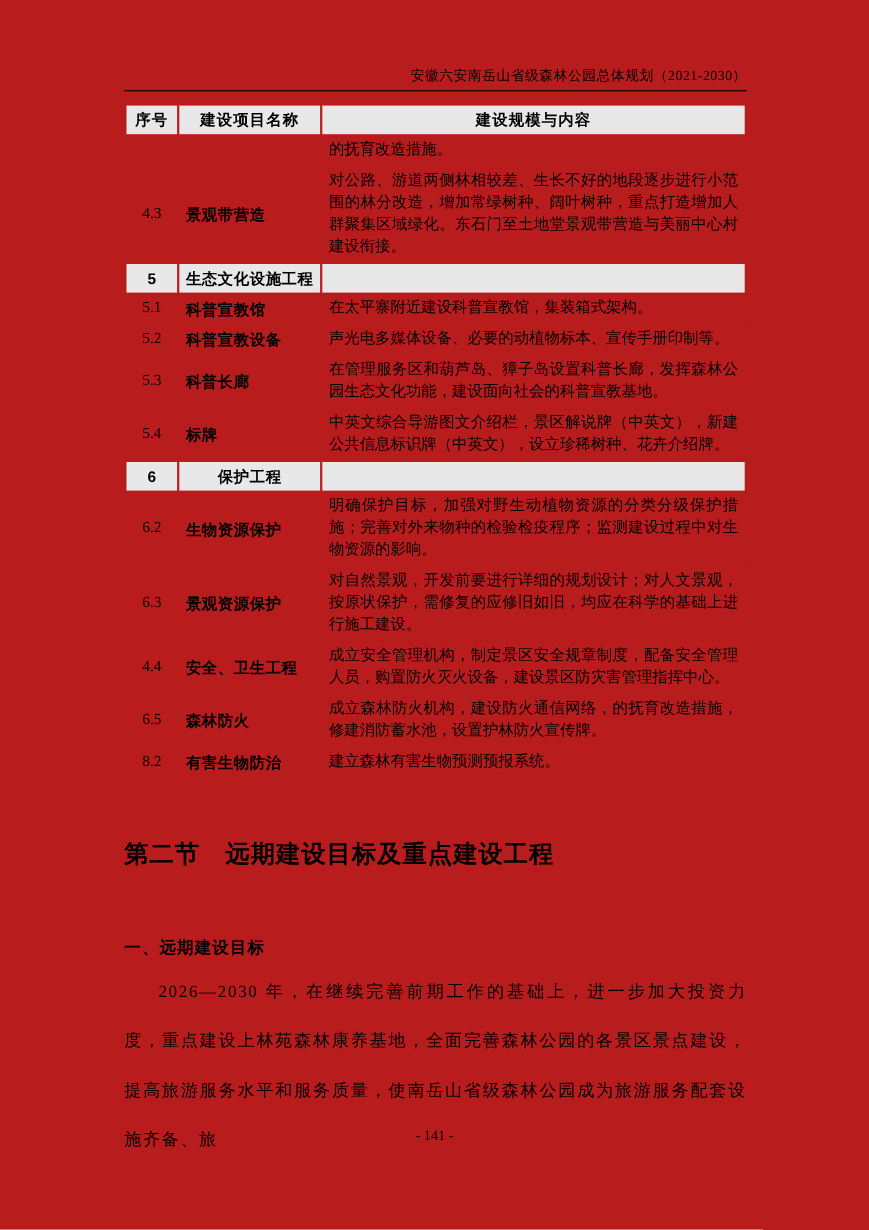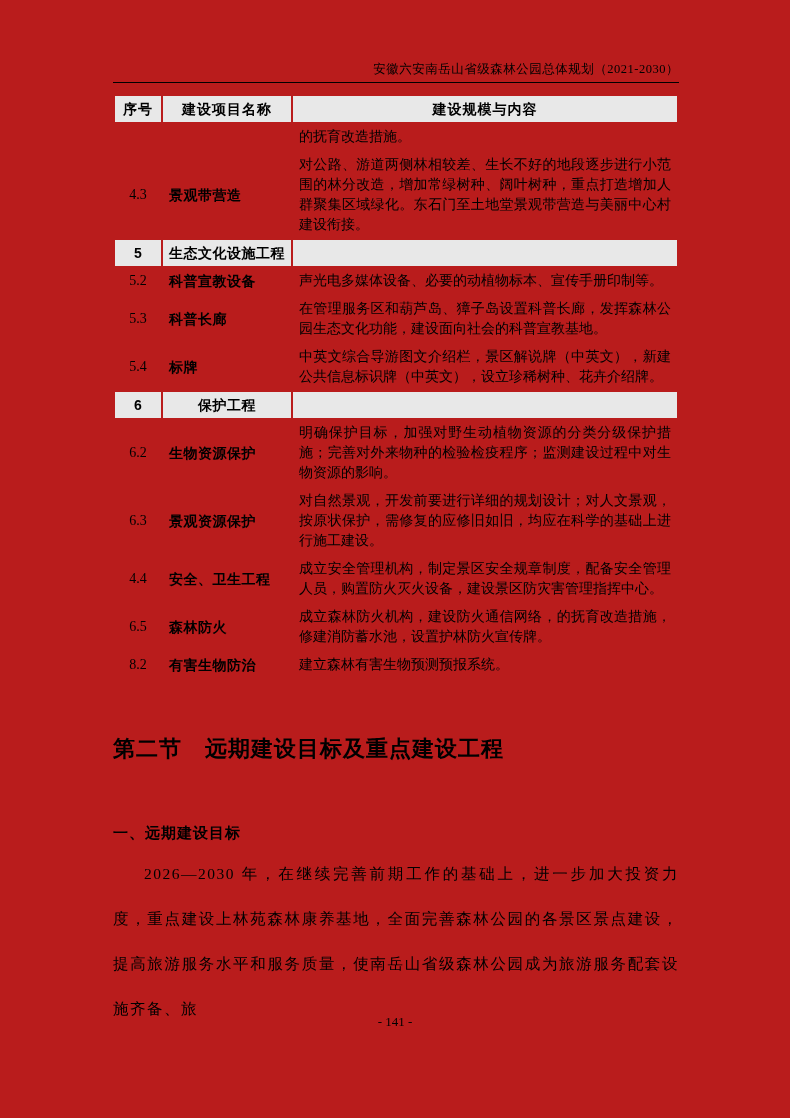--- a/index.html
+++ b/index.html
@@ -84,21 +84,21 @@
   .body-paragraph {
     margin-top: 8px;
     font-size: 15.5px;
     line-height: 45px;
     text-align: justify;
     text-indent: 2em;
     letter-spacing: 1.5px;
   }
   .page-number {
     position: absolute;
-    bottom: 88px;
+    bottom: 78px;
     left: 0; right: 0;
     text-align: center;
     font-size: 13px;
   }
 </style>
 </head>
 <body>
 
 <div class="page">
   <div class="content">
@@ -129,20 +129,25 @@
           <td class="c-no">4.3</td>
           <td class="c-name">景观带营造</td>
           <td class="c-content">对公路、游道两侧林相较差、生长不好的地段逐步进行小范围的林分改造，增加常绿树种、阔叶树种，重点打造增加人群聚集区域绿化。东石门至土地堂景观带营造与美丽中心村建设衔接。</td>
         </tr>
         <tr class="section-row">
           <td class="c-no">5</td>
           <td class="c-name">生态文化设施工程</td>
           <td class="c-content"></td>
         </tr>
         <tr>
+          <td class="c-no">5.1</td>
+          <td class="c-name">科普宣教馆</td>
+          <td class="c-content">在太平寨附近建设科普宣教馆，集装箱式架构。</td>
+        </tr>
+        <tr>
           <td class="c-no">5.2</td>
           <td class="c-name">科普宣教设备</td>
           <td class="c-content">声光电多媒体设备、必要的动植物标本、宣传手册印制等。</td>
         </tr>
         <tr>
           <td class="c-no">5.3</td>
           <td class="c-name">科普长廊</td>
           <td class="c-content">在管理服务区和葫芦岛、獐子岛设置科普长廊，发挥森林公园生态文化功能，建设面向社会的科普宣教基地。</td>
         </tr>
         <tr>

